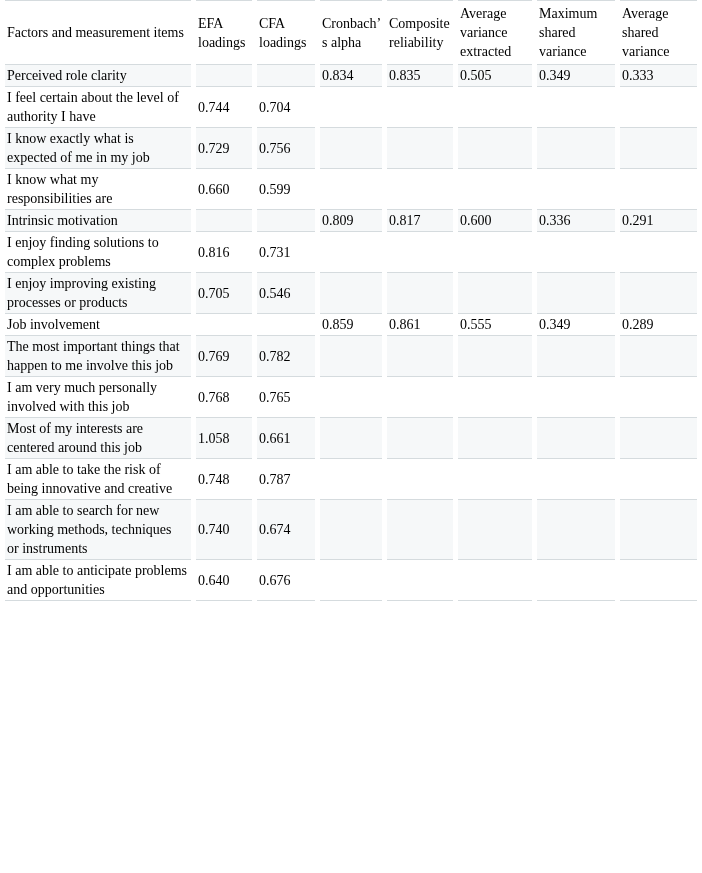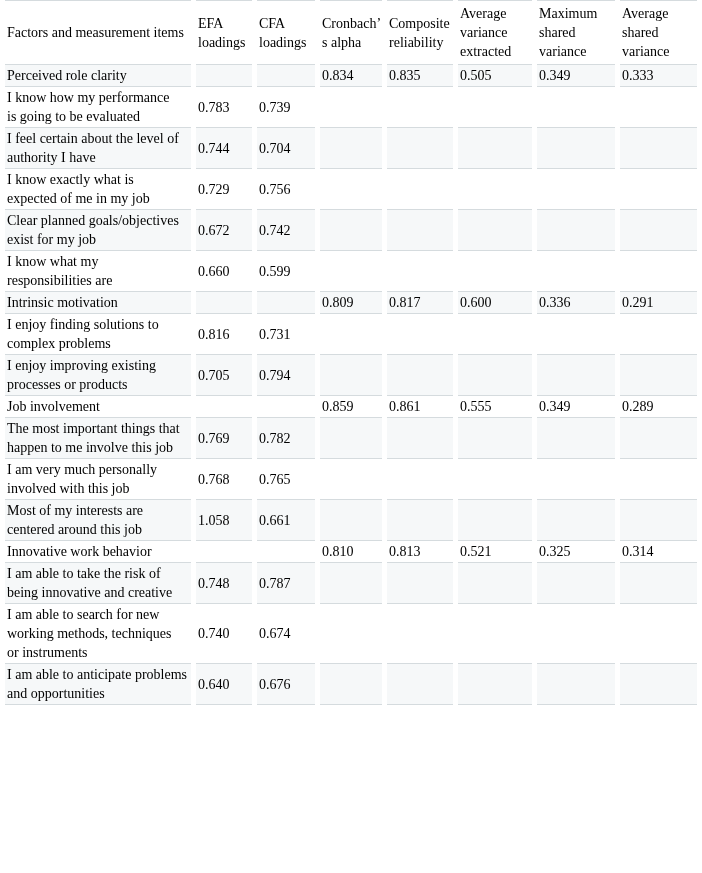--- a/index.html
+++ b/index.html
@@ -88,57 +88,35 @@
       <td>Perceived role clarity</td>
       <td></td>
       <td></td>
       <td>0.834</td>
       <td>0.835</td>
       <td>0.505</td>
       <td>0.349</td>
       <td>0.333</td>
     </tr>
     <tr>
-      <td>I know how my performance
-is going to be evaluated</td>
-      <td>0.783</td>
-      <td>0.739</td>
-      <td></td>
-      <td></td>
-      <td></td>
-      <td></td>
-      <td></td>
-    </tr>
-    <tr>
       <td>I feel certain about the level of
 authority I have</td>
       <td>0.744</td>
       <td>0.704</td>
       <td></td>
       <td></td>
       <td></td>
       <td></td>
       <td></td>
     </tr>
     <tr>
       <td>I know exactly what is
 expected of me in my job</td>
       <td>0.729</td>
       <td>0.756</td>
-      <td></td>
-      <td></td>
-      <td></td>
-      <td></td>
-      <td></td>
-    </tr>
-    <tr>
-      <td>Clear planned goals/objectives
-exist for my job</td>
-      <td>0.672</td>
-      <td>0.742</td>
       <td></td>
       <td></td>
       <td></td>
       <td></td>
       <td></td>
     </tr>
     <tr>
       <td>I know what my
 responsibilities are</td>
       <td>0.660</td>
@@ -167,21 +145,21 @@
       <td></td>
       <td></td>
       <td></td>
       <td></td>
       <td></td>
     </tr>
     <tr>
       <td>I enjoy improving existing
 processes or products</td>
       <td>0.705</td>
-      <td>0.794</td>
+      <td>0.546</td>
       <td></td>
       <td></td>
       <td></td>
       <td></td>
       <td></td>
     </tr>
     <tr>
       <td>Job involvement</td>
       <td></td>
       <td></td>
@@ -218,30 +196,20 @@
 centered around this job</td>
       <td>1.058</td>
       <td>0.661</td>
       <td></td>
       <td></td>
       <td></td>
       <td></td>
       <td></td>
     </tr>
     <tr>
-      <td>Innovative work behavior</td>
-      <td></td>
-      <td></td>
-      <td>0.810</td>
-      <td>0.813</td>
-      <td>0.521</td>
-      <td>0.325</td>
-      <td>0.314</td>
-    </tr>
-    <tr>
       <td>I am able to take the risk of
 being innovative and creative</td>
       <td>0.748</td>
       <td>0.787</td>
       <td></td>
       <td></td>
       <td></td>
       <td></td>
       <td></td>
     </tr>

